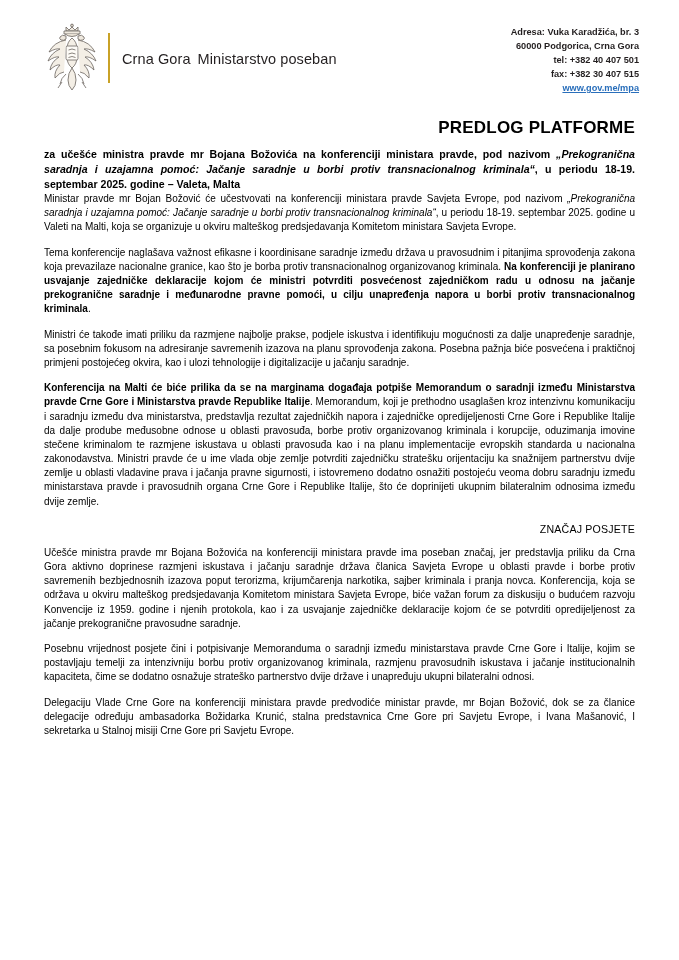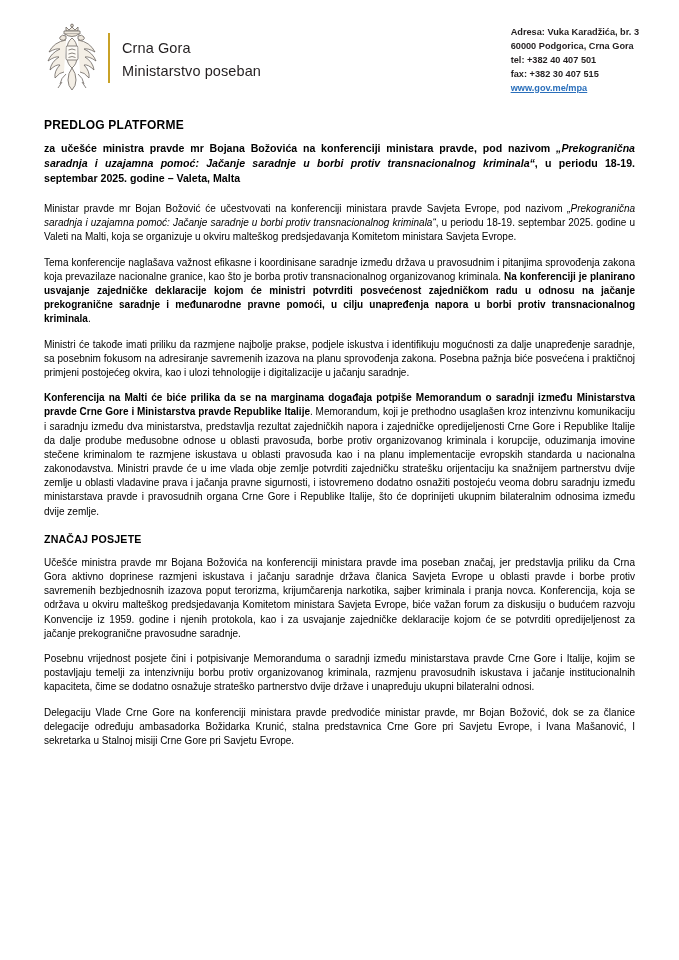--- a/index.html
+++ b/index.html
@@ -43,81 +43,81 @@
   }
   .brand-divider {
     width: 2px;
     height: 50px;
     background: #c9a227;
     margin: 0 12px 0 4px;
     flex: 0 0 auto;
   }
   .brand-text {
     display: flex;
-    flex-direction: column;
+    flex-direction: row;
     justify-content: center;
     gap: 7px;
     padding-top: 4px;
   }
   .brand-line {
     font-size: 14.5px;
     line-height: 1.05;
     color: #231f20;
     letter-spacing: 0.1px;
     white-space: nowrap;
   }
   .address {
+    text-align: right;
     font-size: 9.2px;
     line-height: 1.52;
     color: #231f20;
     padding-top: 4px;
     font-weight: bold;
     margin-left: 42px;
   }
   .address .web {
     color: #2a6fbb;
     text-decoration: underline;
     display: inline-block;
   }
 
   
   .doc-body {
     margin-top: 18px;
     padding: 0 4px;
   }
   .doc-title {
-    text-align: left;
+    text-align: right;
     font-weight: bold;
-    font-size: 12px;
+    font-size: 17px;
     letter-spacing: 0.2px;
     margin-bottom: 9px;
   }
   .subtitle {
     font-weight: bold;
     font-size: 10.6px;
     line-height: 1.42;
     text-align: justify;
     text-justify: inter-word;
-    margin-bottom: 16px;
   }
   .subtitle i { font-style: italic; }
 
   p.para {
     font-size: 10px;
     line-height: 1.42;
     text-align: justify;
     text-justify: inter-word;
     margin: 0 0 11px 0;
   }
   p.para i { font-style: italic; }
   p.para b { font-weight: bold; }
 
   .section-head {
-    text-align: left;
-    font-weight: bold;
+    text-align: right;
+    font-weight: normal;
     font-size: 10.6px;
     margin: 14px 0 11px 0;
     letter-spacing: 0.2px;
   }
   .tight { margin-bottom: 2px; }
 </style>
 </head>
 <body>
 
 <div class="page">

